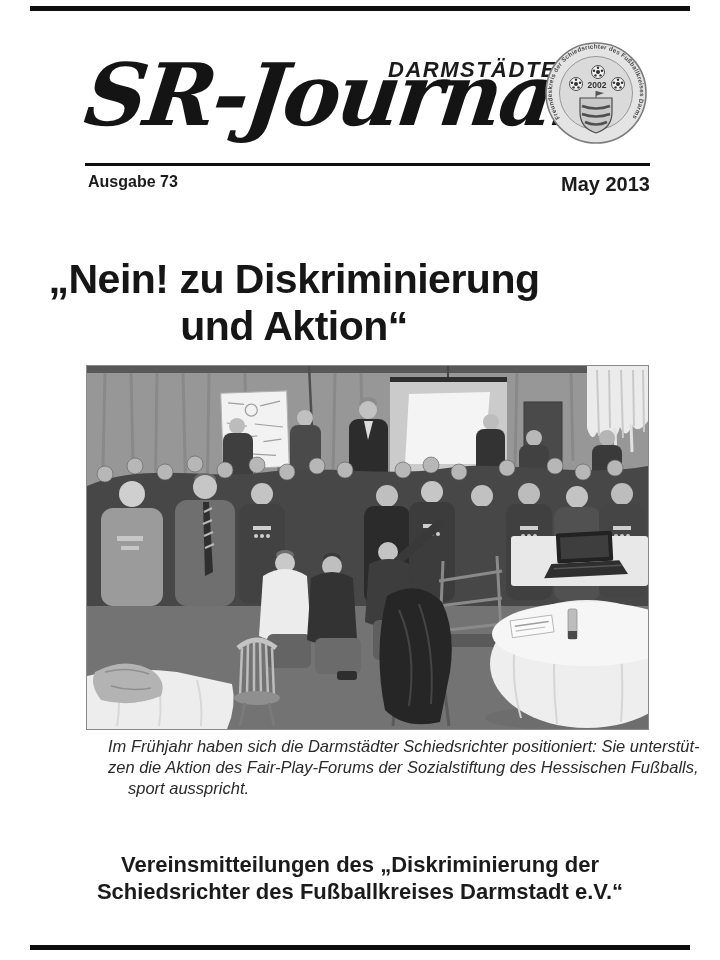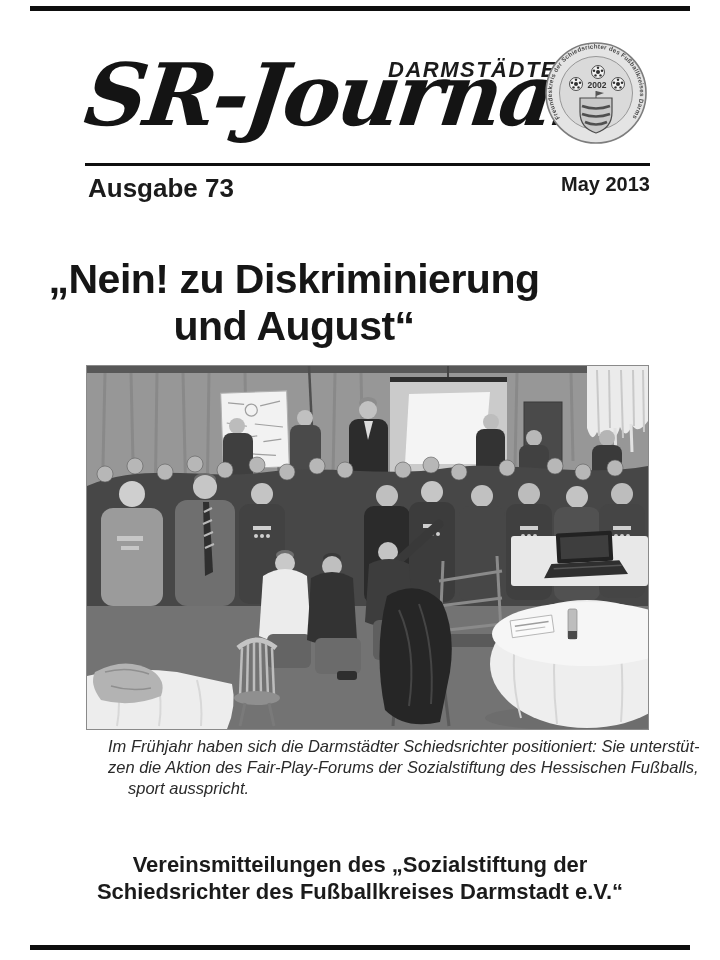--- a/index.html
+++ b/index.html
@@ -8,21 +8,21 @@
   .bar{position:absolute;left:30px;width:660px;height:5px;background:#0e0e0e;}
   .bar-top{top:6px;}
   .bar-bottom{top:945px;}
   .kicker{position:absolute;left:344px;top:57px;font-size:22px;font-weight:bold;font-style:italic;
           letter-spacing:1.5px;white-space:nowrap;margin-left:44px;}
   .journal-title{position:absolute;left:86px;top:52px;font-family:"DejaVu Serif",serif;
           font-style:italic;font-weight:bold;font-size:86px;line-height:1;letter-spacing:-3px;
           transform:skewX(-7deg);white-space:nowrap;color:#141414;}
   .seal{position:absolute;left:543px;top:40px;width:106px;height:106px;}
   .rule{position:absolute;left:85px;top:163px;width:565px;height:3px;background:#0e0e0e;}
-  .issue{position:absolute;left:88px;top:173px;font-size:26px;font-weight:bold;}
+  .issue{position:absolute;left:88px;top:173px;font-size:16px;font-weight:bold;}
   .date{position:absolute;right:70px;top:173px;font-size:20px;font-weight:bold;text-align:right;}
   .headline{position:absolute;left:0;top:256px;width:588px;text-align:center;
             font-size:41px;line-height:47px;font-weight:bold;letter-spacing:-0.5px;color:#161616;}
   .photo{position:absolute;left:87px;top:366px;width:561px;height:363px;outline:1px solid #8a8a8a;}
   .caption{position:absolute;left:108px;top:736px;width:558px;font-style:italic;
            font-size:16.5px;line-height:21px;color:#2a2a2a;}
   .cap-line{text-align:justify;text-align-last:justify;white-space:nowrap;}
   .cap-line.last{text-align:left;text-align-last:left;margin-left:20px;}
   .footer{position:absolute;left:0;top:851px;width:720px;text-align:center;
           font-size:22px;line-height:27px;font-weight:bold;color:#1b1b1b;}
@@ -71,21 +71,21 @@
     </svg>
   </div>
 
   <div class="rule"></div>
 
   <div class="issue">Ausgabe 73</div>
   <div class="date">May 2013</div>
 
   <div class="headline">
     <div>„Nein! zu Diskriminierung</div>
-    <div>und August“</div>
+    <div>und Aktion“</div>
   </div>
 
   <svg class="photo" viewBox="0 0 561 363" role="img" aria-label="Schwarz-weißes Gruppenfoto der Darmstädter Schiedsrichter im Tagungsraum mit Leinwand, Flipchart und Tischen">
     <rect x="0" y="0" width="561" height="363" fill="#979797"></rect>
     <rect x="0" y="0" width="561" height="7" fill="#585858"></rect>
     <g stroke="#868686" stroke-width="3" opacity="0.8">
       <line x1="18" y1="7" x2="15" y2="145"></line>
         <line x1="44" y1="7" x2="47" y2="140"></line>
       <line x1="70" y1="7" x2="68" y2="148"></line>
         <line x1="96" y1="7" x2="99" y2="138"></line>
@@ -305,18 +305,18 @@
     </g>
   </svg>
 
   <div class="caption">
     <div class="cap-line">Im Frühjahr haben sich die Darmstädter Schiedsrichter positioniert: Sie unterstüt-</div>
     <div class="cap-line">zen die Aktion des Fair-Play-Forums der Sozialstiftung des Hessischen Fußballs,</div>
     <div class="cap-line last">sport ausspricht.</div>
   </div>
 
   <div class="footer">
-    <div>Vereinsmitteilungen des „Sozialstiftung der</div>
+    <div>Vereinsmitteilungen des „Diskriminierung der</div>
     <div>Schiedsrichter des Fußballkreises Darmstadt e.V.“</div>
   </div>
 
   <div class="bar bar-bottom"></div>
 </div>
 
 </body></html>

